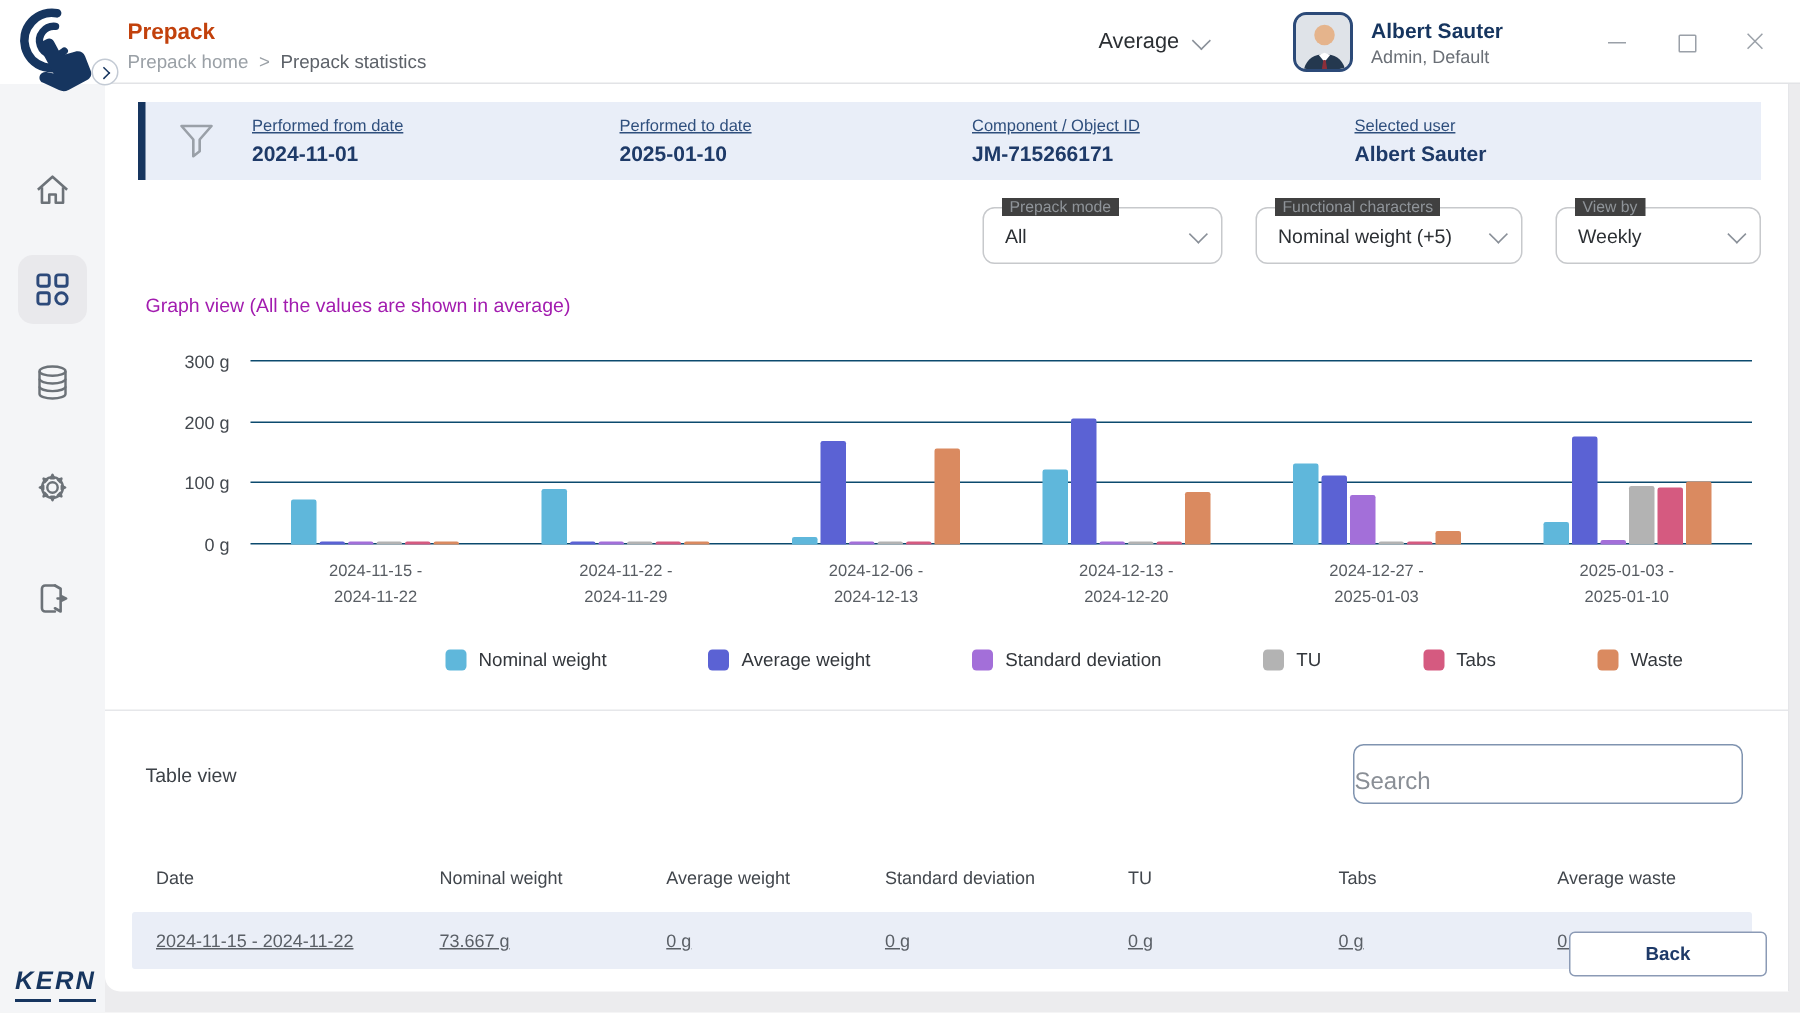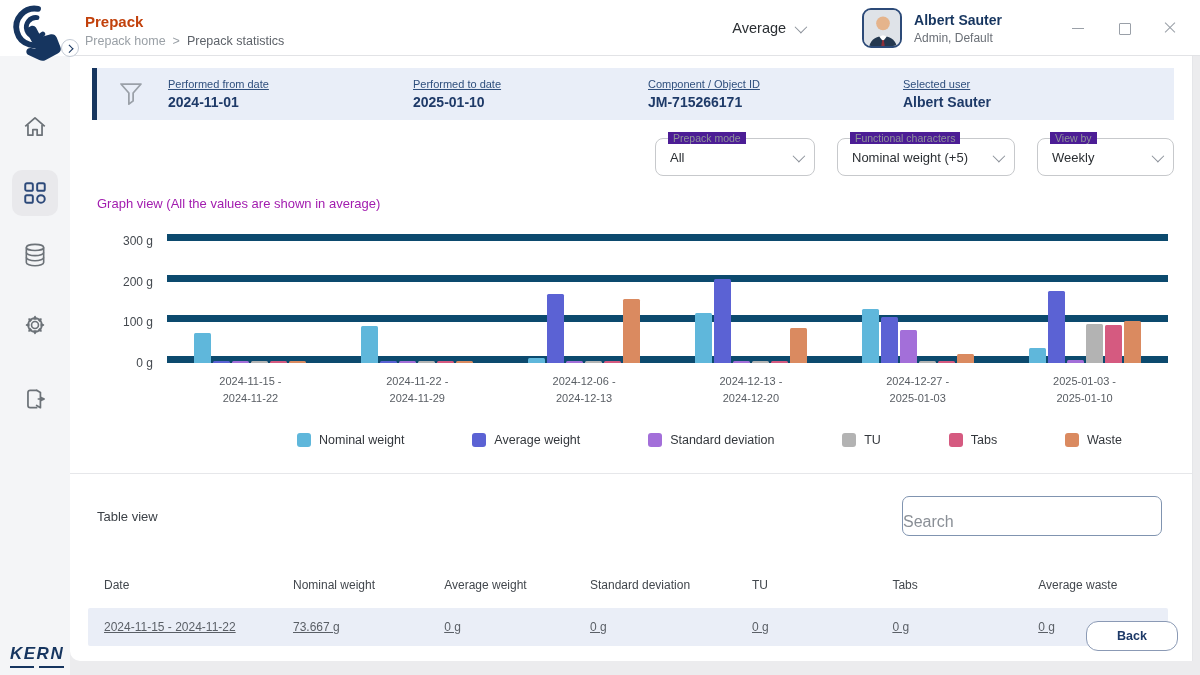--- a/index.html
+++ b/index.html
@@ -45,30 +45,30 @@
   .filterstrip .navybar { position:absolute; left:0; top:0; bottom:0; width:5px; background:#16355f; }
   .funnel { margin:0 0 0 22px; width:34px; }
   .ffields { display:grid; grid-template-columns:245px 235px 255px auto; margin-left:20px; flex:1; }
   .ffield { cursor:pointer; }
   .flabel { font-size:11px; color:#2f4f7d; text-decoration:underline; }
   .fvalue { font-size:14px; font-weight:bold; color:#1e3a68; margin-top:4px; }
 
   
   .selrow { display:flex; justify-content:flex-end; gap:22px; margin:18px 18px 0 0; }
   .selchip { position:relative; height:38px; border:1px solid #c7c9cc; border-radius:8px; background:#fff; display:flex; align-items:center; padding:0 12px 0 14px; cursor:pointer; }
-  .selchip .sel-label { position:absolute; top:-7px; left:12px; background:#4c1d95; padding:0 5px; font-size:10.5px; color:#8f9499; }
+  .selchip .sel-label { position:absolute; top:-7px; left:12px; background:#404040; padding:0 5px; font-size:10.5px; color:#8f9499; }
   .sel-value { font-size:13px; color:#2b2f33; }
   .selchip .chev { margin-left:auto; }
   .chip-mode { width:160px; } .chip-func { width:178px; } .chip-view { width:137px; }
 
   
   .graph-title { margin:20px 0 0 27px; font-size:13px; color:#a21caf; }
   .chartwrap { margin:30px 24px 0 97px; position:relative; }
   .plot { position:relative; height:122px; }
-  .gridline { position:absolute; left:0; right:0; border-top:7px solid #0c4a6e; }
+  .gridline { position:absolute; left:0; right:0; border-top:1px solid #0c4a6e; }
   .ytick { position:absolute; right:calc(100% + 14px); transform:translateY(-50%); font-size:12px; color:#44494f; white-space:nowrap; }
   .slots { position:relative; display:flex; height:100%; }
   .slot { flex:1; display:flex; align-items:flex-end; justify-content:center; gap:2px; }
   .bar { width:17px; border-radius:1.5px 1.5px 0 0; }
   .xlabels { display:flex; margin-top:10px; }
   .xlabel { flex:1; text-align:center; font-size:11px; color:#585d63; line-height:1.55; }
   .legend { display:flex; justify-content:space-between; margin:26px 46px 0 130px; }
   .legend-item { display:flex; align-items:center; gap:8px; }
   .swatch { width:14px; height:14px; border-radius:3px; }
   .legend-label { font-size:12.5px; color:#33373c; }
@@ -82,21 +82,21 @@
   .searchbox .sel-label { color:#8a8f96;margin-top:12px; }
   .searchbox input { border:none; outline:none; flex:1; height:100%; padding:0 8px 0 14px; font-size:13px; font-family:"Liberation Sans",sans-serif; background:transparent; }
   .searchbox svg { margin-right:12px; cursor:pointer; }
 
   .datatable { margin:34px 24px 0 18px; }
   .trow { display:grid; grid-template-columns:17.5% 14% 13.5% 15% 13% 13.5% 13.5%; align-items:center; }
   .th { font-size:12px; color:#42474d; padding:8px 0 8px 16px; }
   .tdata { background:#eaeef7; border-radius:2px; margin-top:8px; cursor:pointer; }
   .td { font-size:12px; color:#5a5f66; padding:12px 0 12px 16px;text-decoration:underline; }
 
-  .back-btn { position:absolute; right:14px; bottom:10px; width:92px; height:30px; border:1.6px solid #8b9ab5; border-radius:12px; background:#fff; font-family:"Liberation Sans",sans-serif; font-size:12.5px; font-weight:bold; color:#1e3a68; cursor:pointer; }
+  .back-btn { position:absolute; right:14px; bottom:10px; width:132px; height:30px; border:1.6px solid #8b9ab5; border-radius:4px; background:#fff; font-family:"Liberation Sans",sans-serif; font-size:12.5px; font-weight:bold; color:#1e3a68; cursor:pointer; }
 
   .kern { position:absolute; left:10px; bottom:7px; font-size:17px; font-weight:bold; font-style:italic; letter-spacing:1.5px; color:#16355f;
     padding-bottom:4px;
     background:linear-gradient(90deg,#16355f 0 44%,transparent 44% 54%,#16355f 54% 100%) left bottom/100% 2.5px no-repeat; }
 </style>
 </head>
 <body>
 
 <div class="app">
 

